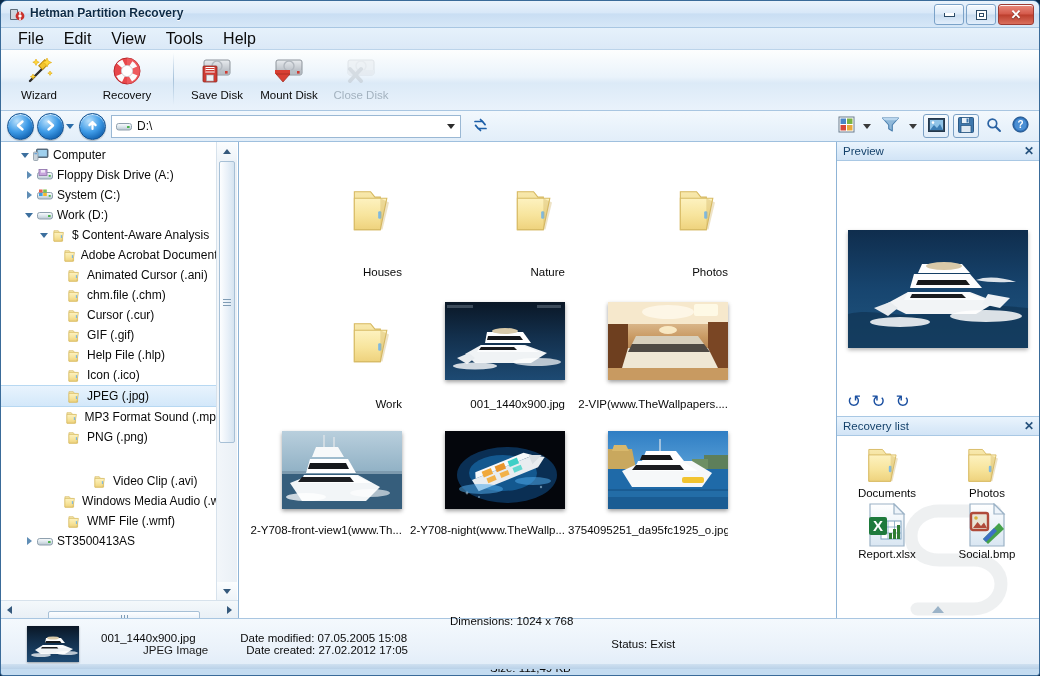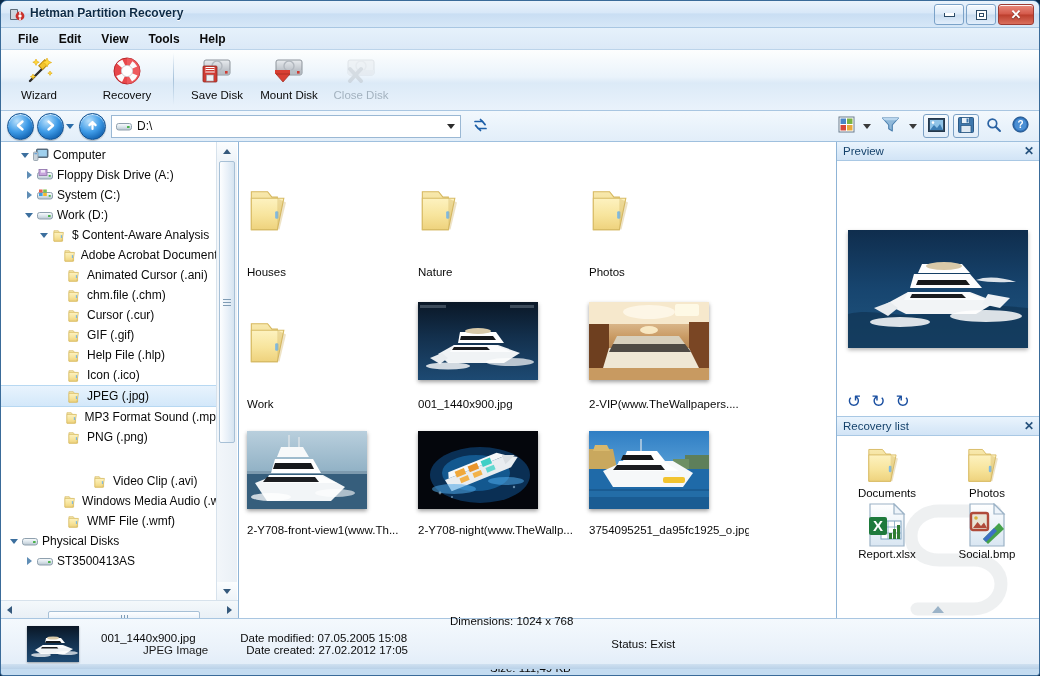--- a/index.html
+++ b/index.html
@@ -48,21 +48,21 @@
   .glyph-max:after{content:"";position:absolute;left:2px;top:2px;right:2px;bottom:2px;border:1px solid #2b4a66;}
   .glyph-close{color:#fff;font-size:13px;font-weight:bold;line-height:1;text-shadow:0 1px 1px rgba(0,0,0,.45);}
 
   
   .menubar{
     height:21px;display:flex;align-items:center;padding-left:8px;gap:2px;
     background:linear-gradient(to bottom,#e3eff b 0%,#dceaf7 100%);
     background:linear-gradient(to bottom,#e6f1fb 0%,#dbe9f7 100%);
     border-bottom:1px solid #bcd4ea;
   }
-  .menuitem{padding:2px 9px;font-size:12px;color:#0a0a0a;border-radius:2px;font-weight:bold;}
+  .menuitem{padding:2px 9px;font-size:16px;color:#0a0a0a;border-radius:2px;}
 
   
   .toolbar{
     height:60px;position:relative;
     background:linear-gradient(to bottom,#fdfefe 0%,#eaf3fb 45%,#dceaf7 55%,#e9f2fb 100%);
     border-bottom:1px solid #a9c6e1;
     display:flex;align-items:flex-start;
   }
   .tb-group{display:flex;height:58px;align-items:flex-start;}
   .tb-sep{width:1px;height:52px;margin:3px 7px 0 7px;background:linear-gradient(to bottom,rgba(160,190,215,0),#a7c2da,rgba(160,190,215,0));}
@@ -158,21 +158,21 @@
   .grip-h{width:7px;height:8px;display:flex;gap:2px;}
   .grip-h i{display:block;width:1px;height:8px;background:#7f9cb5;}
   .ar-up{width:0;height:0;border-left:4px solid transparent;border-right:4px solid transparent;border-bottom:5px solid #35597c;}
   .ar-dn{width:0;height:0;border-left:4px solid transparent;border-right:4px solid transparent;border-top:5px solid #35597c;}
   .ar-lf{width:0;height:0;border-top:4px solid transparent;border-bottom:4px solid transparent;border-right:5px solid #35597c;}
   .ar-rt{width:0;height:0;border-top:4px solid transparent;border-bottom:4px solid transparent;border-left:5px solid #35597c;}
 
   
   .files-pane{flex:1;background:#fff;position:relative;overflow:hidden;}
   .fgrid{display:flex;flex-wrap:wrap;padding:12px 0 0 0;}
-  .fitem{width:163px;margin:0 0 8px 8px;display:flex;flex-direction:column;align-items:flex-start;}
+  .fitem{width:163px;margin:0 0 8px 0;display:flex;flex-direction:column;align-items:flex-end;}
   .fitem .thumbbox{height:110px;display:flex;align-items:center;justify-content:center;}
   .fitem .cap{
     font-size:11.5px;color:#0a0a0a;text-align:center;max-width:160px;
     white-space:nowrap;overflow:hidden;text-overflow:clip;margin-top:2px;
   }
   .fitem.row2 .thumbbox{height:104px;}
 
   
   .dock{
     width:202px;background:linear-gradient(to bottom,#e4effa,#dbe9f7);
@@ -737,32 +737,20 @@
             <span class="exp"></span>
             <span class="ticon">
               <svg width="14" height="13" viewBox="0 0 16 15">
                 <path d="M1 2h5l1.5 2H11v10H1z" fill="url(#gFolderBack)" stroke="#d6b85f" stroke-width=".8"></path>
                 <path d="M1 4h11l-2 10H1z" fill="url(#gFolder)" stroke="#d8bc66" stroke-width=".8"></path>
                 <rect x="9" y="7" width="1.4" height="3.4" rx=".6" fill="#7fb9e0"></rect>
               </svg>
             </span>
             <span class="tlabel">WMF File (.wmf)</span>
           </div>
-          <div class="trow" style="padding-left: 6px;">
-            <span class="exp">
-              <span class="tri-open"></span>
-            </span>
-            <span class="ticon">
-              <svg width="16" height="11" viewBox="0 0 16 11">
-                <rect x="0.5" y="2.5" width="15" height="6.5" rx="2.2" fill="url(#gDrive)" stroke="#8fa0ae" stroke-width="1"></rect>
-                <rect x="11" y="5" width="2.6" height="2" rx=".5" fill="#49b24b"></rect>
-              </svg>
-            </span>
-            <span class="tlabel">Physical Disks</span>
-          </div>
           <div class="trow" style="padding-left: 21px;">
             <span class="exp">
               <span class="tri-closed"></span>
             </span>
             <span class="ticon">
               <svg width="16" height="11" viewBox="0 0 16 11">
                 <rect x="0.5" y="2.5" width="15" height="6.5" rx="2.2" fill="url(#gDrive)" stroke="#8fa0ae" stroke-width="1"></rect>
                 <rect x="11" y="5" width="2.6" height="2" rx=".5" fill="#49b24b"></rect>
               </svg>
             </span>

